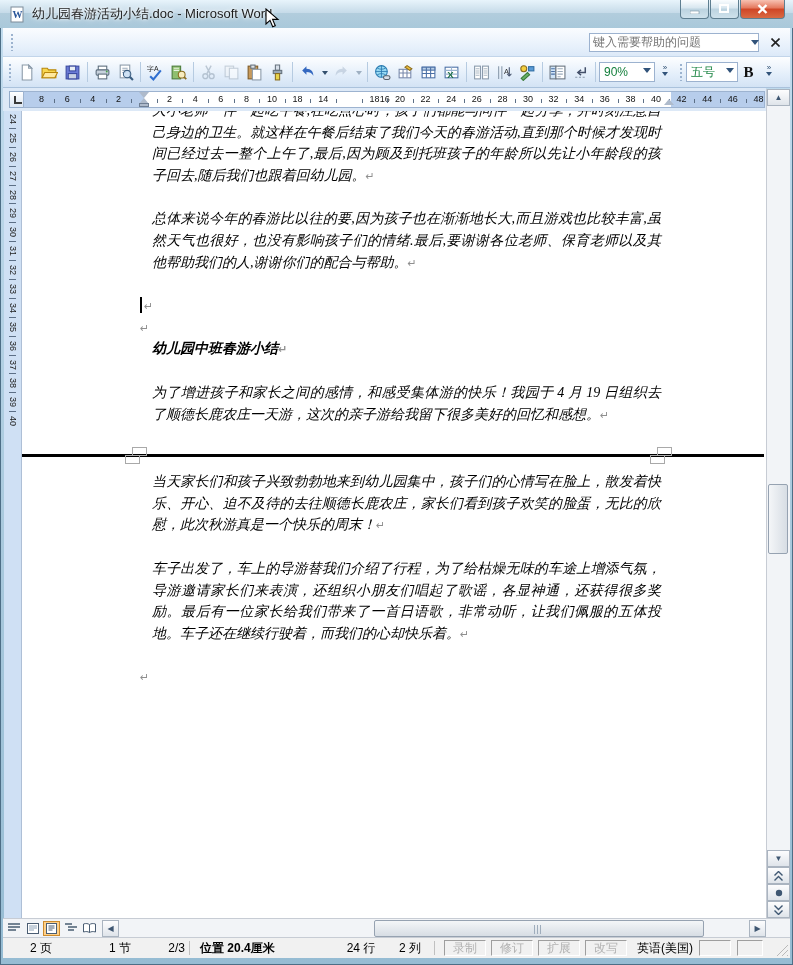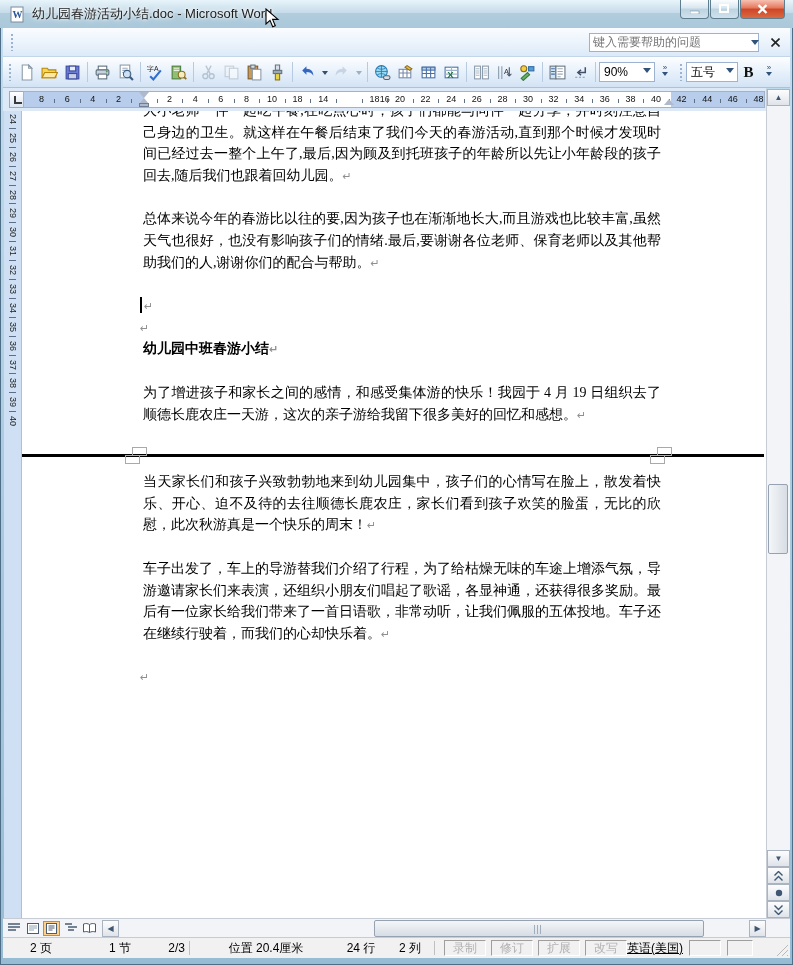--- a/index.html
+++ b/index.html
@@ -42,21 +42,21 @@
     background:linear-gradient(180deg,#fdfeff,#e3eefa 60%,#d3e3f4);
     border-bottom:1px solid #aac2dc;display:flex;align-items:center;padding:0 3px;}
   .tbi{width:23px;height:23px;display:flex;align-items:center;justify-content:center;border-radius:2px;flex:0 0 auto;}
   .tbi svg{display:block;}
   .tbi.dis{opacity:.5;}
   .tsep{width:1px;height:20px;background:#b6cbe1;margin:0 3px;flex:0 0 auto;}
   .dd{width:11px;height:23px;display:flex;align-items:center;justify-content:center;flex:0 0 auto;}
   .dd i{width:0;height:0;border:3.5px solid transparent;border-top:4px solid #33506e;margin-top:4px;}
   .dd.dis i{border-top-color:#9fb0c2;}
   .combo{display:flex;align-items:center;height:20px;border:1px solid #9cb2cf;background:#fff;
-    font-size:12px;color:#000000;padding-left:4px;flex:0 0 auto;}
+    font-size:12px;color:#15803d;padding-left:4px;flex:0 0 auto;}
   .combo .cval{flex:1;}
   .combo .cbtn{width:14px;height:100%;display:flex;align-items:center;justify-content:center;}
   .chevron{width:15px;height:26px;display:flex;flex-direction:column;align-items:center;justify-content:center;
     color:#2c4e70;flex:0 0 auto;margin-left:2px;}
   .chevron .c1{font-size:8px;line-height:6px;letter-spacing:-1px;}
   .bold-btn{width:21px;height:21px;display:flex;align-items:center;justify-content:center;
     font-family:"Liberation Serif",serif;font-weight:bold;font-size:15px;color:#111;flex:0 0 auto;}
   
   .rulerrow{position:absolute;left:3px;top:88px;width:763px;height:23px;background:#dde9f7;}
   .tabsel{position:absolute;left:6px;top:3px;width:17px;height:17px;border:1px solid #93abc9;
@@ -78,21 +78,21 @@
     border-right:1px solid #aebfd6;overflow:hidden;}
   .vslot{position:relative;height:18.9px;}
   .vslot span{position:absolute;left:0;top:3px;width:18px;text-align:center;font-size:9px;color:#222;
     transform:rotate(90deg);display:block;}
   .vslot::after{content:"";position:absolute;left:5px;bottom:1px;width:7px;height:1px;background:#5c6f86;}
   .vslot:last-child::after{display:none;}
   
   .docarea{position:absolute;left:22px;top:111px;width:744px;height:807px;background:#fff;overflow:hidden;}
   .doc-text{position:absolute;left:118px;top:-11px;width:521px;
     font-family:"Liberation Serif",serif;font-size:14px;line-height:21.6px;color:#000;text-align:justify;}
-  .p{margin:0 0 21px 3px;}
+  .p{margin:0 0 21px 12px;font-style:italic;}
   .p.h{font-weight:bold;}
   .pmark{color:#8f8f8f;font-size:11px;font-family:"DejaVu Sans",sans-serif;}
   .line-empty{height:21.6px;margin:0;}
   .caret{display:inline-block;width:2px;height:16px;background:#000;vertical-align:-3px;margin-right:2px;}
   .pagebreak{position:relative;left:-118px;width:742px;height:18px;margin:4px 0 6px 0;}
   .pagebreak .pbline{position:absolute;left:0;top:7px;width:100%;height:2.5px;background:#000;}
   .pb-mark{position:absolute;top:0;width:22px;height:18px;}
   .pb-mark::before{content:"";position:absolute;left:7px;top:0;width:13px;height:7px;border:1px solid #a9a9a9;}
   .pb-mark::after{content:"";position:absolute;left:0;top:8px;width:13px;height:7px;border:1px solid #a9a9a9;}
   
@@ -116,21 +116,21 @@
     background:linear-gradient(180deg,#f4f6f8,#d7dde4);}
   .hgrip{position:absolute;left:50%;top:4px;width:9px;height:9px;margin-left:-5px;
     background:repeating-linear-gradient(90deg,#9fadbc 0 1px,rgba(0,0,0,0) 1px 3px);}
   
   .statusbar{position:absolute;left:3px;top:937px;width:787px;height:21px;background:#f1f1f1;
     border-top:1px solid #c7ccd4;display:flex;align-items:center;font-size:12px;color:#000;}
   .seg{text-align:center;white-space:nowrap;}
   .sdiv{width:1px;height:14px;background:#c0c0c0;margin:0 4px;}
   .toggle{width:42px;height:16px;margin-left:5px;border:1px solid;border-color:#9e9e9e #fff #fff #9e9e9e;
     color:#b2b2b2;display:flex;align-items:center;justify-content:center;font-size:12px;}
-  .lang{white-space:nowrap;text-decoration:underline;}
+  .lang{margin-left:10px;white-space:nowrap;}
   .ebox{height:16px;margin-left:6px;border:1px solid;border-color:#9e9e9e #fff #fff #9e9e9e;}
   .sgrip{position:absolute;right:2px;bottom:2px;width:12px;height:12px;
     background:
       linear-gradient(135deg,rgba(0,0,0,0) 50%,#b9b9b9 50%,#b9b9b9 57%,rgba(0,0,0,0) 57%,rgba(0,0,0,0) 71%,#b9b9b9 71%,#b9b9b9 78%,rgba(0,0,0,0) 78%,rgba(0,0,0,0) 92%,#b9b9b9 92%);}
   .cursor-arrow{position:absolute;left:265px;top:8px;z-index:99;pointer-events:none;}
 </style>
 </head>
 <body>
 
 <div class="window">
@@ -568,21 +568,21 @@
     </span>
     <span class="hbtn" style="margin:0;">▶</span>
   </div>
   <div class="corner"></div>
 
   <div class="statusbar">
     <span class="seg" style="width:56px;margin-left:10px;">2 页</span>
     <span class="seg" style="width:62px;text-align:right;">1 节</span>
     <span class="seg" style="width:54px;text-align:right;">2/3</span>
     <span class="sdiv"></span>
-    <span class="seg" style="width:138px;text-align:center;padding-left:6px;">位置 20.4厘米</span>
+    <span class="seg" style="width:138px;text-align:left;padding-left:6px;font-weight:bold;">位置 20.4厘米</span>
     <span class="seg" style="width:58px;">24 行</span>
     <span class="seg" style="width:40px;">2 列</span>
     <span class="sdiv"></span>
     <span id="status-toggles" style="display:flex;">
         <span class="toggle">录制</span>
         <span class="toggle">修订</span>
         <span class="toggle">扩展</span>
         <span class="toggle">改写</span>
       </span>
     <span class="lang">英语(美国)</span>

